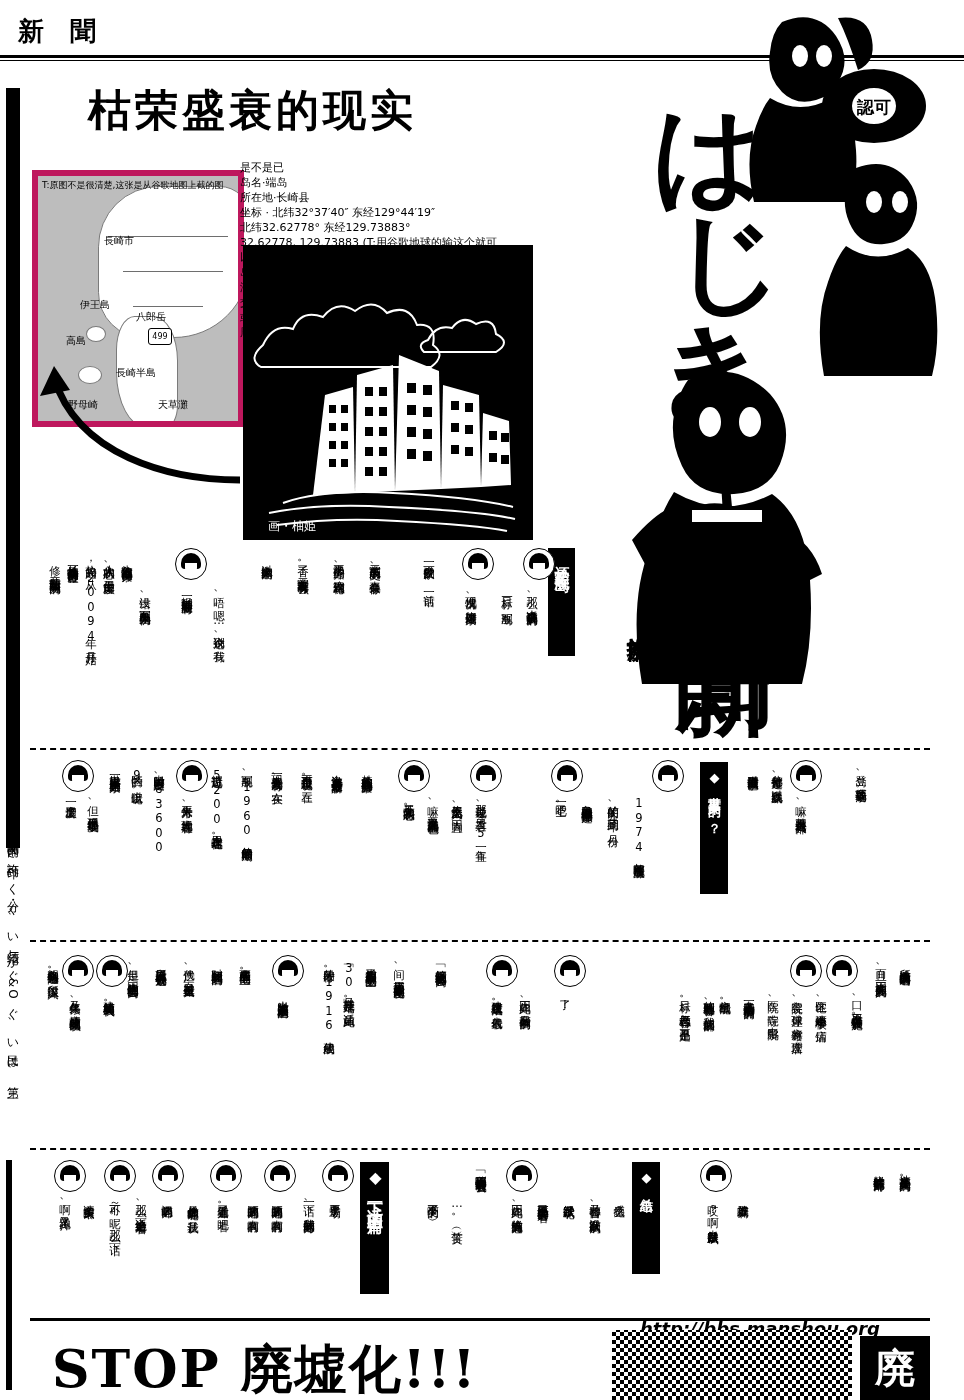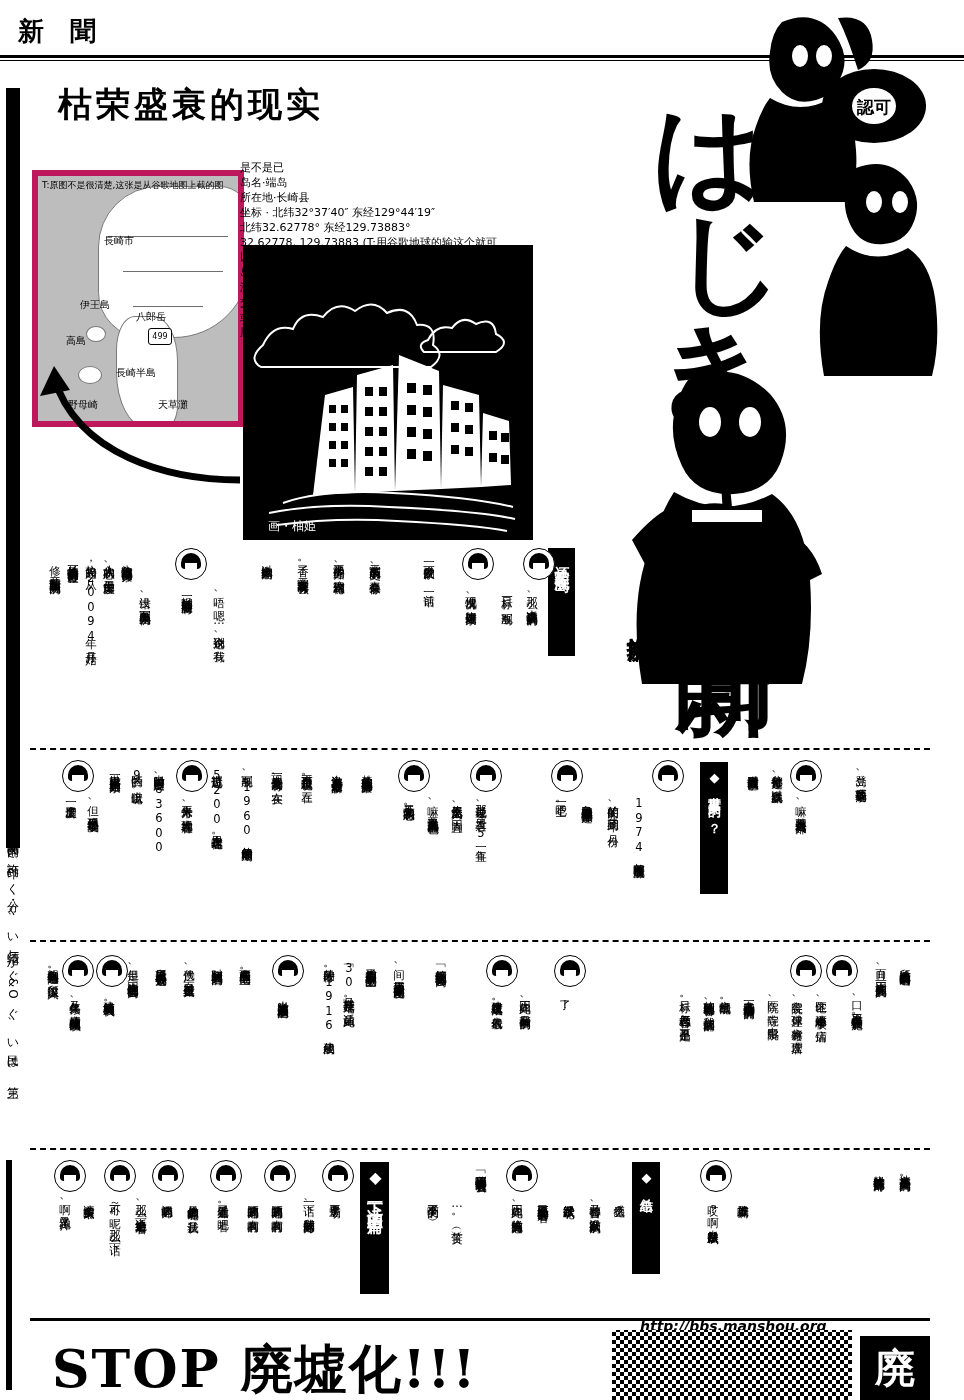--- a/index.html
+++ b/index.html
@@ -16,21 +16,21 @@
   .rule-top{position:absolute;left:0;top:55px;width:964px;height:3px;background:#000;}
   .rule-top2{position:absolute;left:0;top:60px;width:964px;height:1px;background:#000;}
 
   
   .leftbar{position:absolute;left:6px;top:88px;width:14px;height:760px;background:#000;}
   .leftbar2{position:absolute;left:6px;top:1160px;width:6px;height:230px;background:#000;}
   .left-vtext{position:absolute;left:0px;top:830px;width:26px;height:540px;
     writing-mode:vertical-rl;font-size:12px;line-height:26px;letter-spacing:2px;}
 
   
-  .headline{position:absolute;left:58px;top:82px;font-size:34px;font-weight:700;
+  .headline{position:absolute;left:88px;top:82px;font-size:43px;font-weight:700;
             letter-spacing:4px;font-family:"DejaVu Serif","Liberation Serif",serif;}
 
   
   .mapbox{position:absolute;left:32px;top:170px;width:200px;height:245px;
           background:#b9b9b9;border:6px solid #be185d;overflow:hidden;}
   .map-note{position:absolute;left:4px;top:3px;width:190px;font-size:9px;line-height:12px;}
   .map-water{position:absolute;left:0;top:0;width:200px;height:245px;background:#bdbdbd;}
   .map-land{position:absolute;background:#fff;border:1px solid #7a7a7a;}
   .map-label{position:absolute;font-size:10px;white-space:nowrap;}
   .map-rd{position:absolute;background:#6e6e6e;height:1px;}
@@ -67,21 +67,21 @@
       text-orientation:upright;font-size:13px;letter-spacing:2px;padding:8px 5px;font-weight:700;}
 
   
   .rule-bot{position:absolute;left:30px;top:1318px;width:900px;height:3px;background:#000;}
   .stop{position:absolute;left:52px;top:1335px;font-size:52px;font-weight:700;
         font-family:"DejaVu Serif","Liberation Serif",serif;letter-spacing:2px;}
   .qr{position:absolute;left:612px;top:1330px;width:240px;height:70px;background:
       repeating-linear-gradient(90deg,#000 0 4px,#fff 4px 8px),
       repeating-linear-gradient(0deg,#000 0 4px,#fff 4px 8px);
       background-blend-mode:difference;}
-  .url{position:absolute;left:640px;top:1318px;font-size:14px;font-weight:700;font-style:italic;text-align:right;}
+  .url{position:absolute;left:640px;top:1318px;font-size:18px;font-weight:700;font-style:italic;text-align:right;}
   .bigblk{position:absolute;left:860px;top:1336px;width:70px;height:64px;background:#000;
           color:#fff;font-size:40px;text-align:center;line-height:64px;font-weight:700;}
 </style>
 </head>
 <body>
 
 <div class="page">
 
   <div class="masthead">
     <div class="mast-left">新聞</div>

